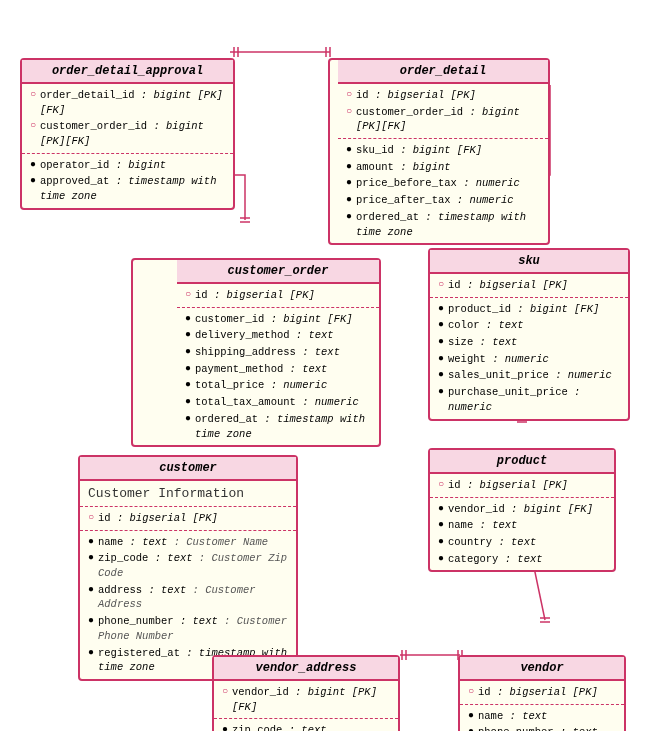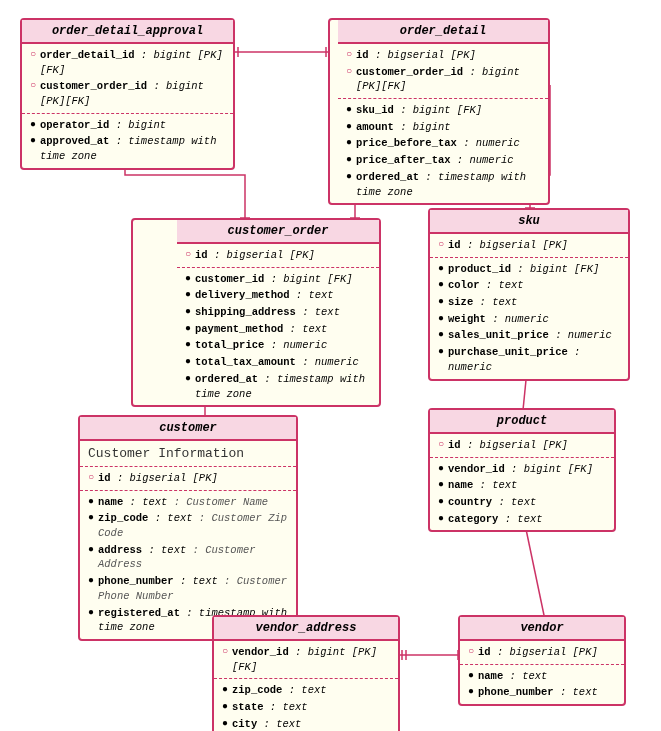--- a/index.html
+++ b/index.html
@@ -17,20 +17,21 @@
       width: 661px;
       height: 731px;
       background: #fff;
     }
     .er-table {
       position: absolute;
       border: 2px solid #cc3366;
       border-radius: 4px;
       background: #fffef0;
       min-width: 120px;
+      margin-top: 40px;
     }
     .er-table-header {
       background: #f8d7e3;
       border-bottom: 2px solid #cc3366;
       padding: 4px 8px;
       text-align: center;
       font-weight: bold;
       font-style: italic;
       color: #000;
       font-size: 12px;
@@ -55,21 +56,21 @@
       margin-right: 4px;
       flex-shrink: 0;
       font-size: 10px;
     }
     .pk-icon { color: #cc3366; }
     .bullet-icon { color: #000; }
     .er-field {
       font-size: 10.5px;
       color: #000;
     }
-    .field-name { font-weight: bold; }
+    .field-name { font-weight: normal; }
     .field-type { font-style: italic; }
     .field-comment { font-style: italic; color: #555; }
     .section-label {
       font-size: 13px;
       color: #333;
       padding: 2px 0;
     }
     svg.connector-layer {
       position: absolute;
       top: 0; left: 0;

